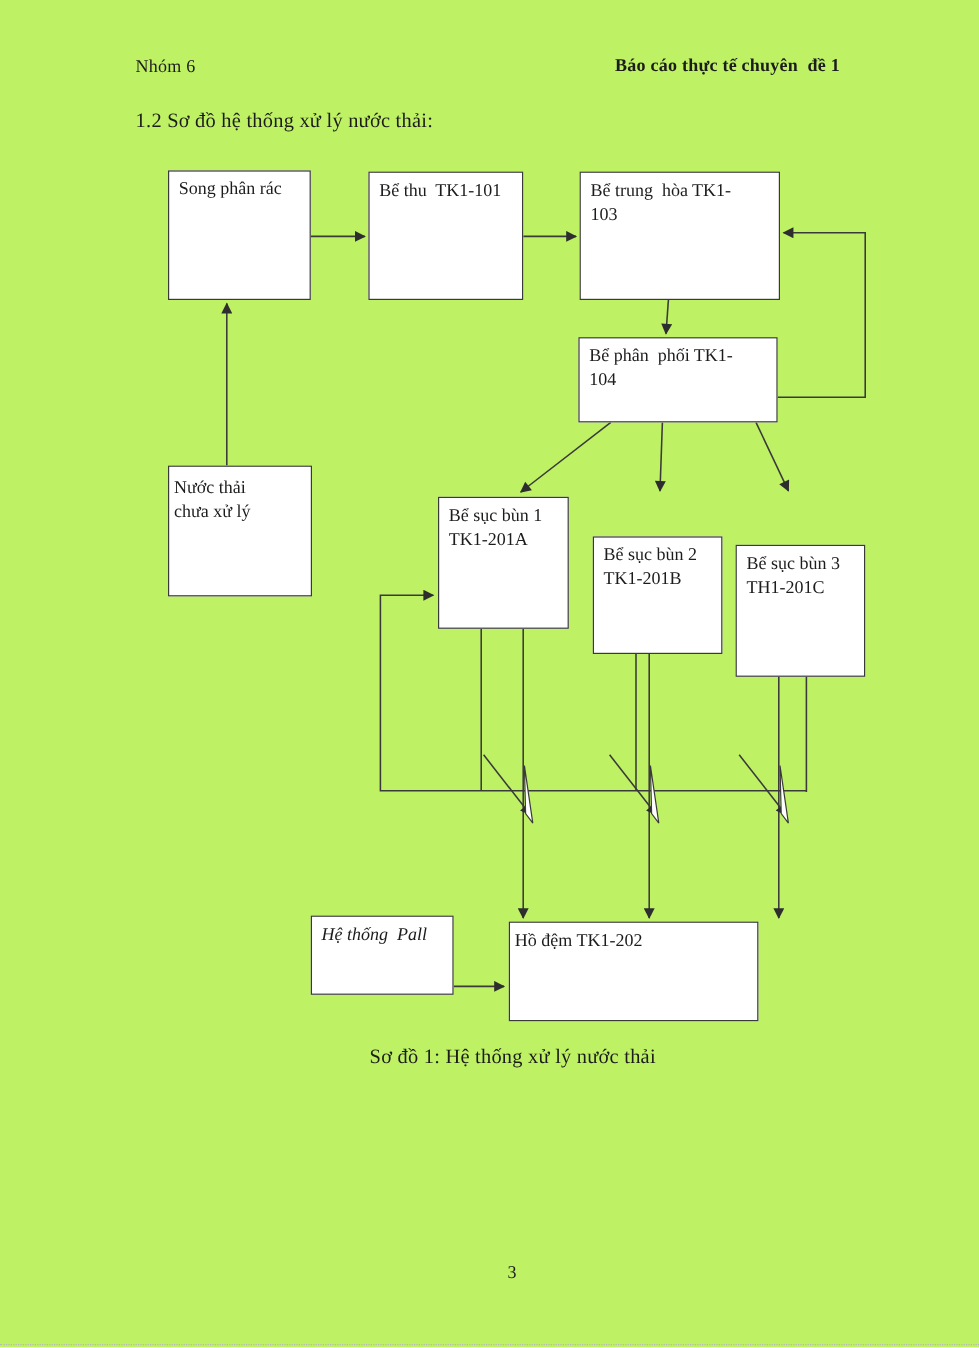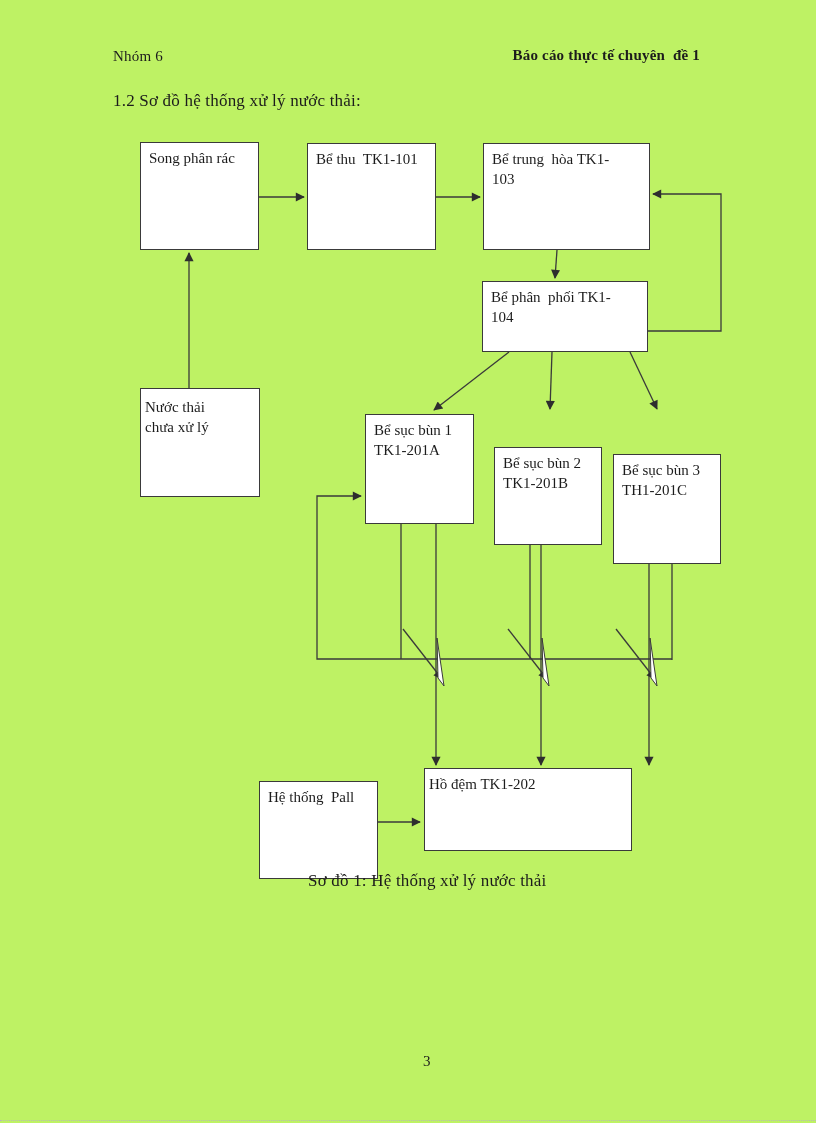--- a/index.html
+++ b/index.html
@@ -157,21 +157,21 @@
   <div class="diagram-box" style="left:494px; top:414px; width:108px; height:98px;margin-top:33px;">
     <span class="box-label">Bể sục bùn 2
 TK1-201B</span>
   </div>
 
   <div class="diagram-box" style="left:613px; top:414px; width:108px; height:110px;margin-top:40px;">
     <span class="box-label">Bể sục bùn 3
 TH1-201C</span>
   </div>
 
-  <div class="diagram-box" style="left:259px; top:781px; width:119px; height:98px;">
+  <div class="diagram-box" style="left:259px; top:763px; width:119px; height:66px;font-style:italic;">
     <span class="box-label">Hệ thống  Pall</span>
   </div>
 
   <div class="diagram-box" style="left:424px; top:768px; width:208px; height:83px;">
     <span class="box-label center">Hồ đệm TK1-202</span>
   </div>
 
   <div class="abs caption" style="left:308px; top:871px;">Sơ đồ 1: Hệ thống xử lý nước thải</div>
 
   <div class="abs page-number" style="left:423px; top:1053px;">3</div>

